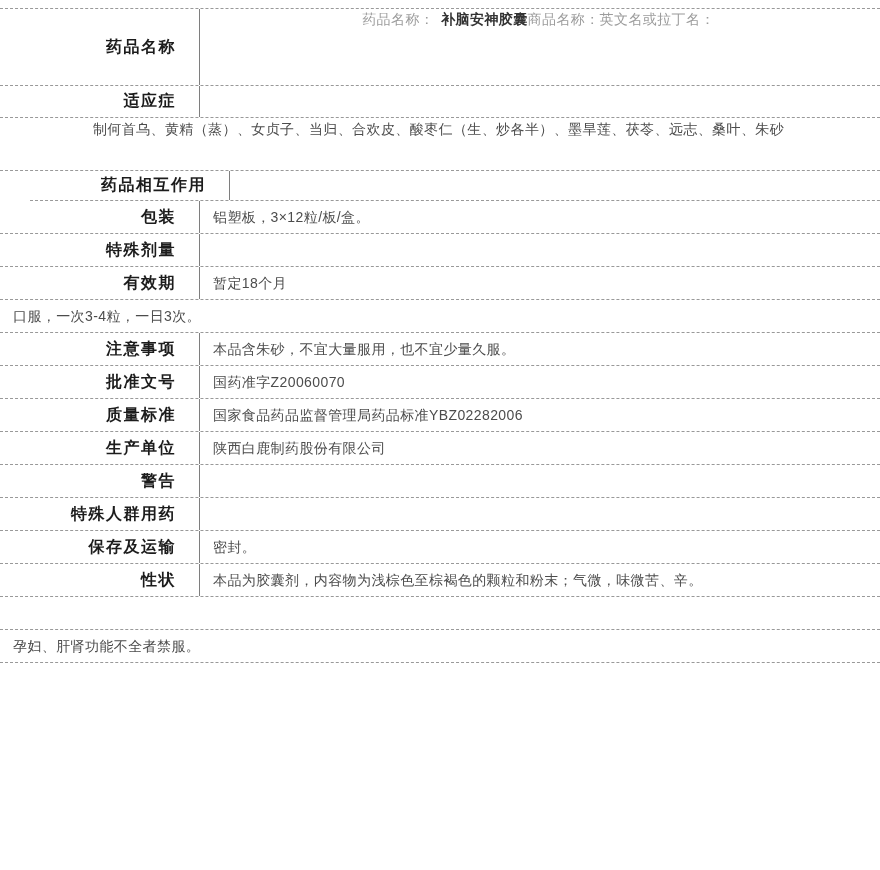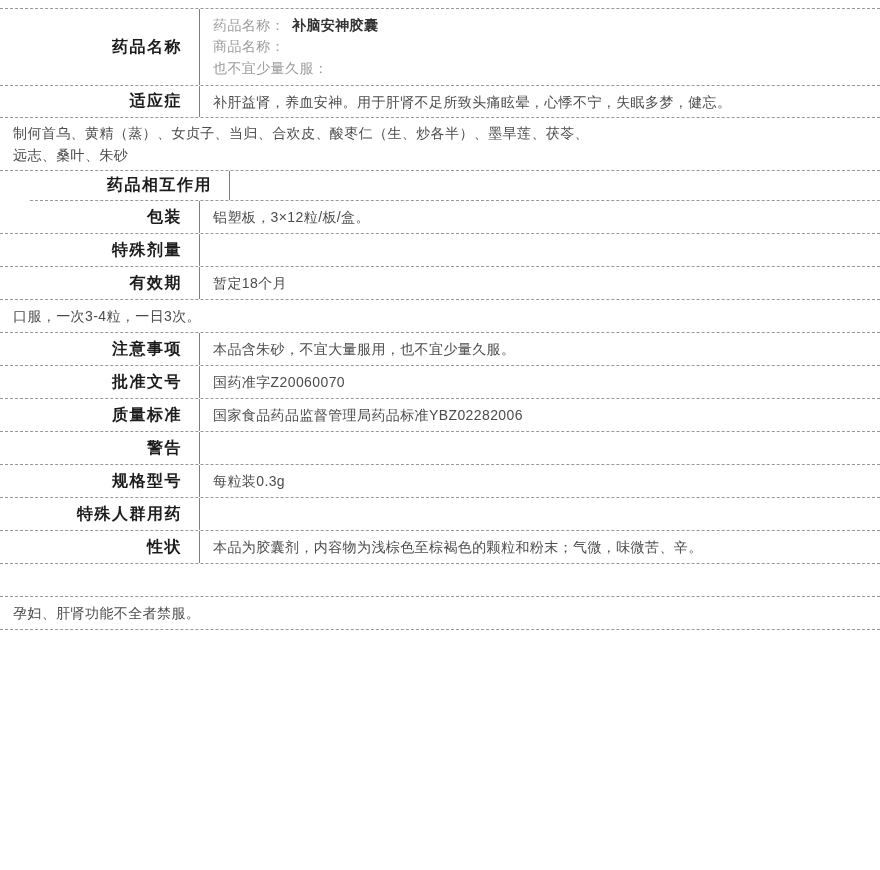--- a/index.html
+++ b/index.html
@@ -23,41 +23,41 @@
     width: 880px;
   }
   .cell-label {
     flex: 0 0 200px;
     width: 200px;
     box-sizing: border-box;
     border-right: 1px solid #7e7e7e;
     display: flex;
     align-items: center;
     justify-content: flex-end;
-    padding-right: 17px;
+    padding-right: 23px;
     font-size: 16px;
     font-weight: bold;
     letter-spacing: 1.5px;
     color: #1c1c1c;
     white-space: nowrap;
   }
   .cell-value {
     flex: 1 1 auto;
     box-sizing: border-box;
     display: flex;
     align-items: center;
     padding-left: 13px;
     padding-right: 16px;
     font-size: 14px;
     color: #4c4c4c;
     letter-spacing: 0.4px;
     line-height: 20px;
   }
   .cell-value.multiline {
-    flex-direction: column;
+    flex-direction: row;
     align-items: flex-start;
     justify-content: center;
   }
   .name-line { line-height: 21.5px; white-space: nowrap; }
   .comp-line { line-height: 22px; white-space: nowrap; text-align: right; }
   .prompt { color: #9c9c9c; }
   .drug-name-strong {
     color: #333333;
     font-weight: bold;
     margin-left: 7px;
@@ -71,27 +71,26 @@
 </head>
 <body>
 
 <div class="drug-table">
 
   <div class="row h77">
     <div class="cell-label">药品名称</div>
     <div class="cell-value multiline">
       <div class="name-line"><span class="prompt">药品名称：</span><span class="drug-name-strong">补脑安神胶囊</span></div>
       <div class="name-line prompt">商品名称：</div>
-      <div class="name-line prompt">也不宜少量久服：</div>
+      <div class="name-line prompt">英文名或拉丁名：</div>
     </div>
   </div>
 
   <div class="row h32">
     <div class="cell-label">适应症</div>
-    <div class="cell-value">补肝益肾，养血安神。用于肝肾不足所致头痛眩晕，心悸不宁，失眠多梦，健忘。</div>
   </div>
 
   <div class="row h53">
     <div class="cell-value multiline">
       <div class="comp-line">制何首乌、黄精（蒸）、女贞子、当归、合欢皮、酸枣仁（生、炒各半）、墨旱莲、茯苓、</div>
       <div class="comp-line">远志、桑叶、朱砂</div>
     </div>
   </div>
 
   <div class="row h30">
@@ -126,37 +125,41 @@
   <div class="row h33">
     <div class="cell-label">批准文号</div>
     <div class="cell-value">国药准字Z20060070</div>
   </div>
 
   <div class="row h33">
     <div class="cell-label">质量标准</div>
     <div class="cell-value">国家食品药品监督管理局药品标准YBZ02282006</div>
   </div>
 
+  <div class="row h33">
+    <div class="cell-label">生产单位</div>
+    <div class="cell-value">陕西白鹿制药股份有限公司</div>
+  </div>
 
   <div class="row h33">
     <div class="cell-label">警告</div>
     <div class="cell-value"></div>
   </div>
 
 
-  <div class="row h33">
-    <div class="cell-label">规格型号</div>
-    <div class="cell-value">每粒装0.3g</div>
-  </div>
 
   <div class="row h33">
     <div class="cell-label">特殊人群用药</div>
     <div class="cell-value"></div>
   </div>
 
+  <div class="row h33">
+    <div class="cell-label">保存及运输</div>
+    <div class="cell-value">密封。</div>
+  </div>
 
   <div class="row h33">
     <div class="cell-label">性状</div>
     <div class="cell-value">本品为胶囊剂，内容物为浅棕色至棕褐色的颗粒和粉末；气微，味微苦、辛。</div>
   </div>
 
   <div class="row h33">
     <div class="cell-value"></div>
   </div>
 

